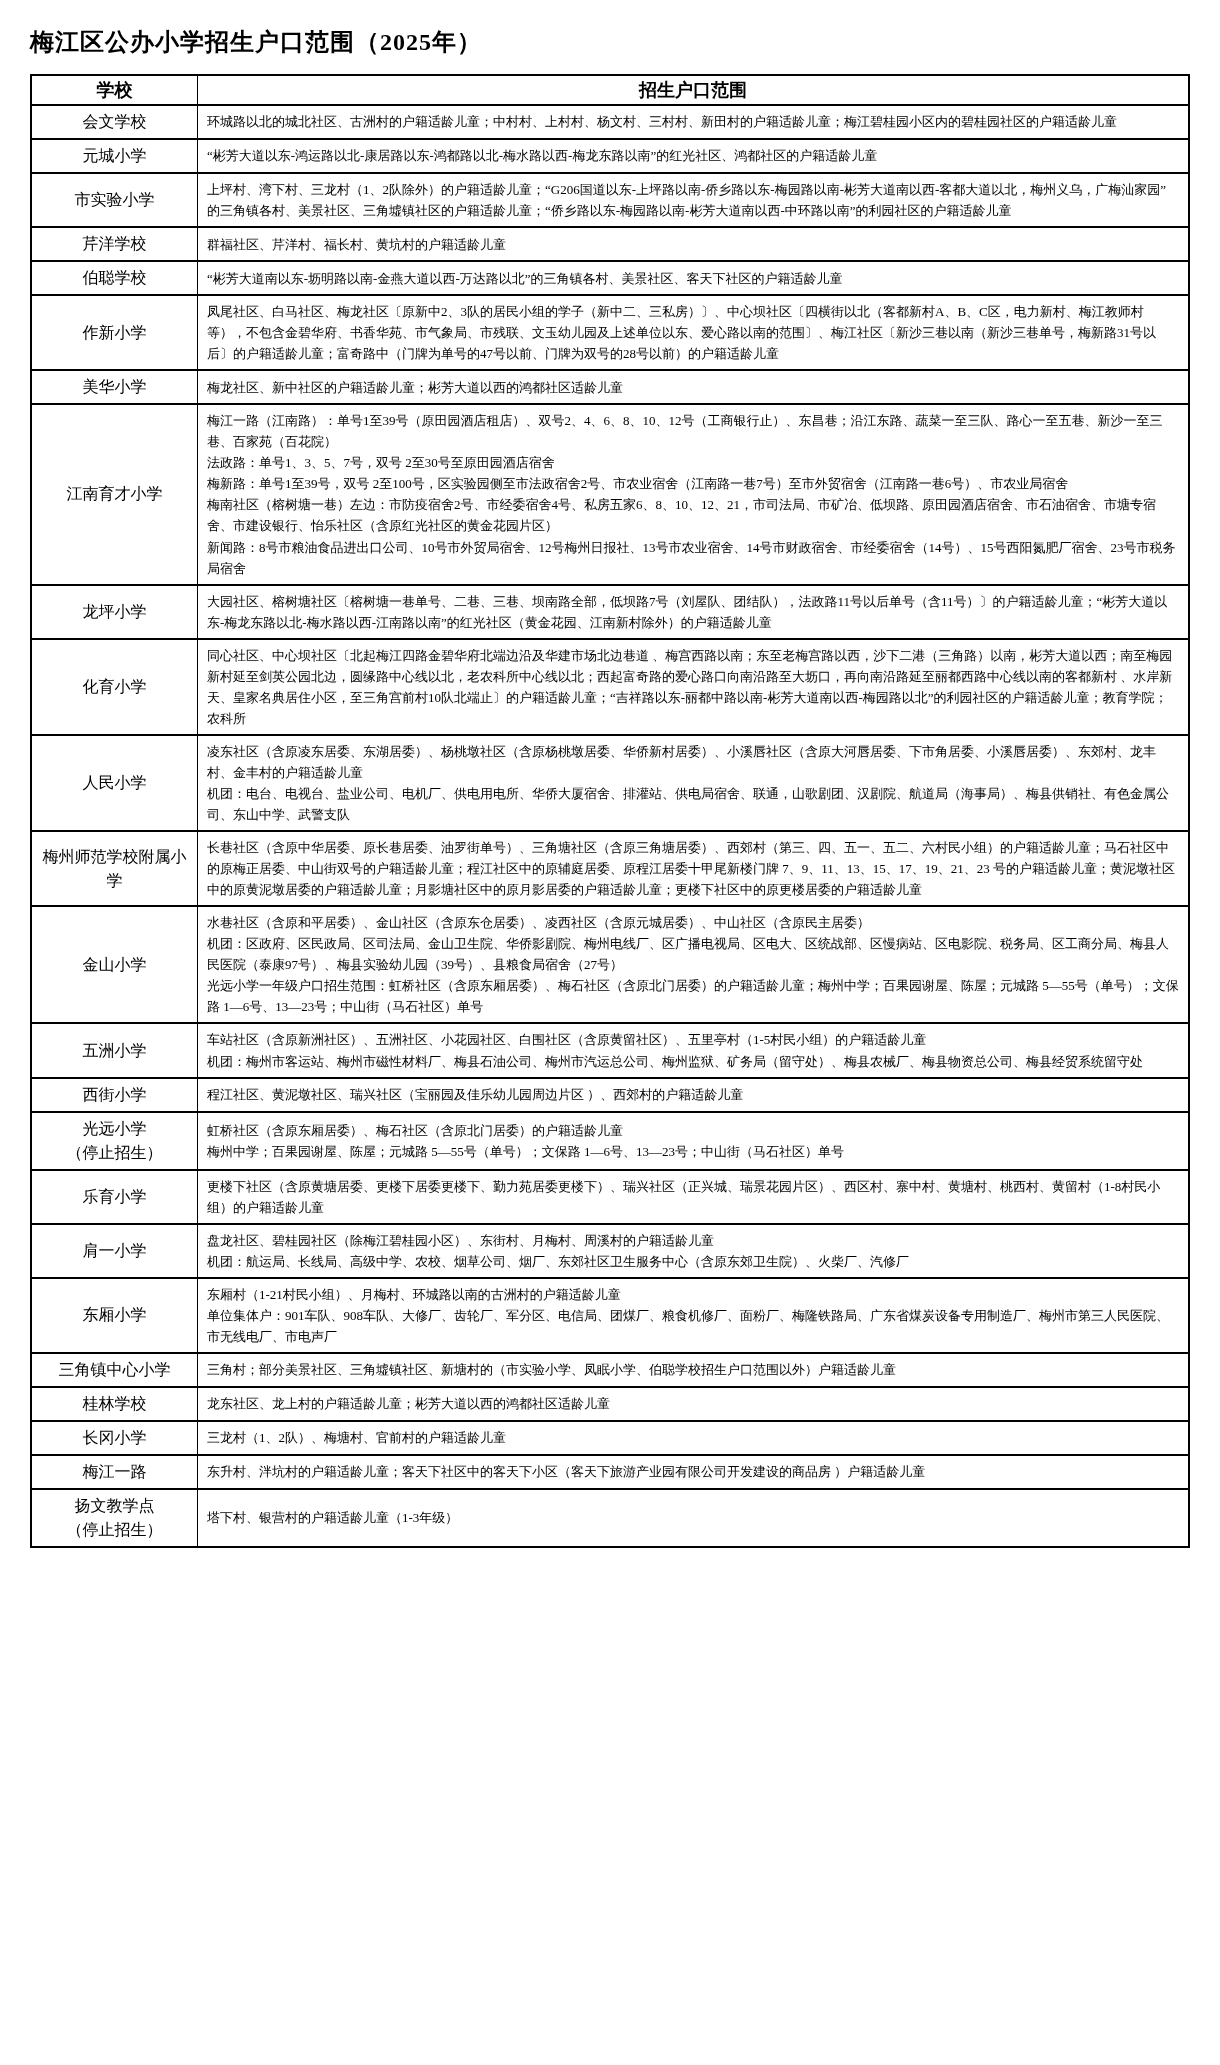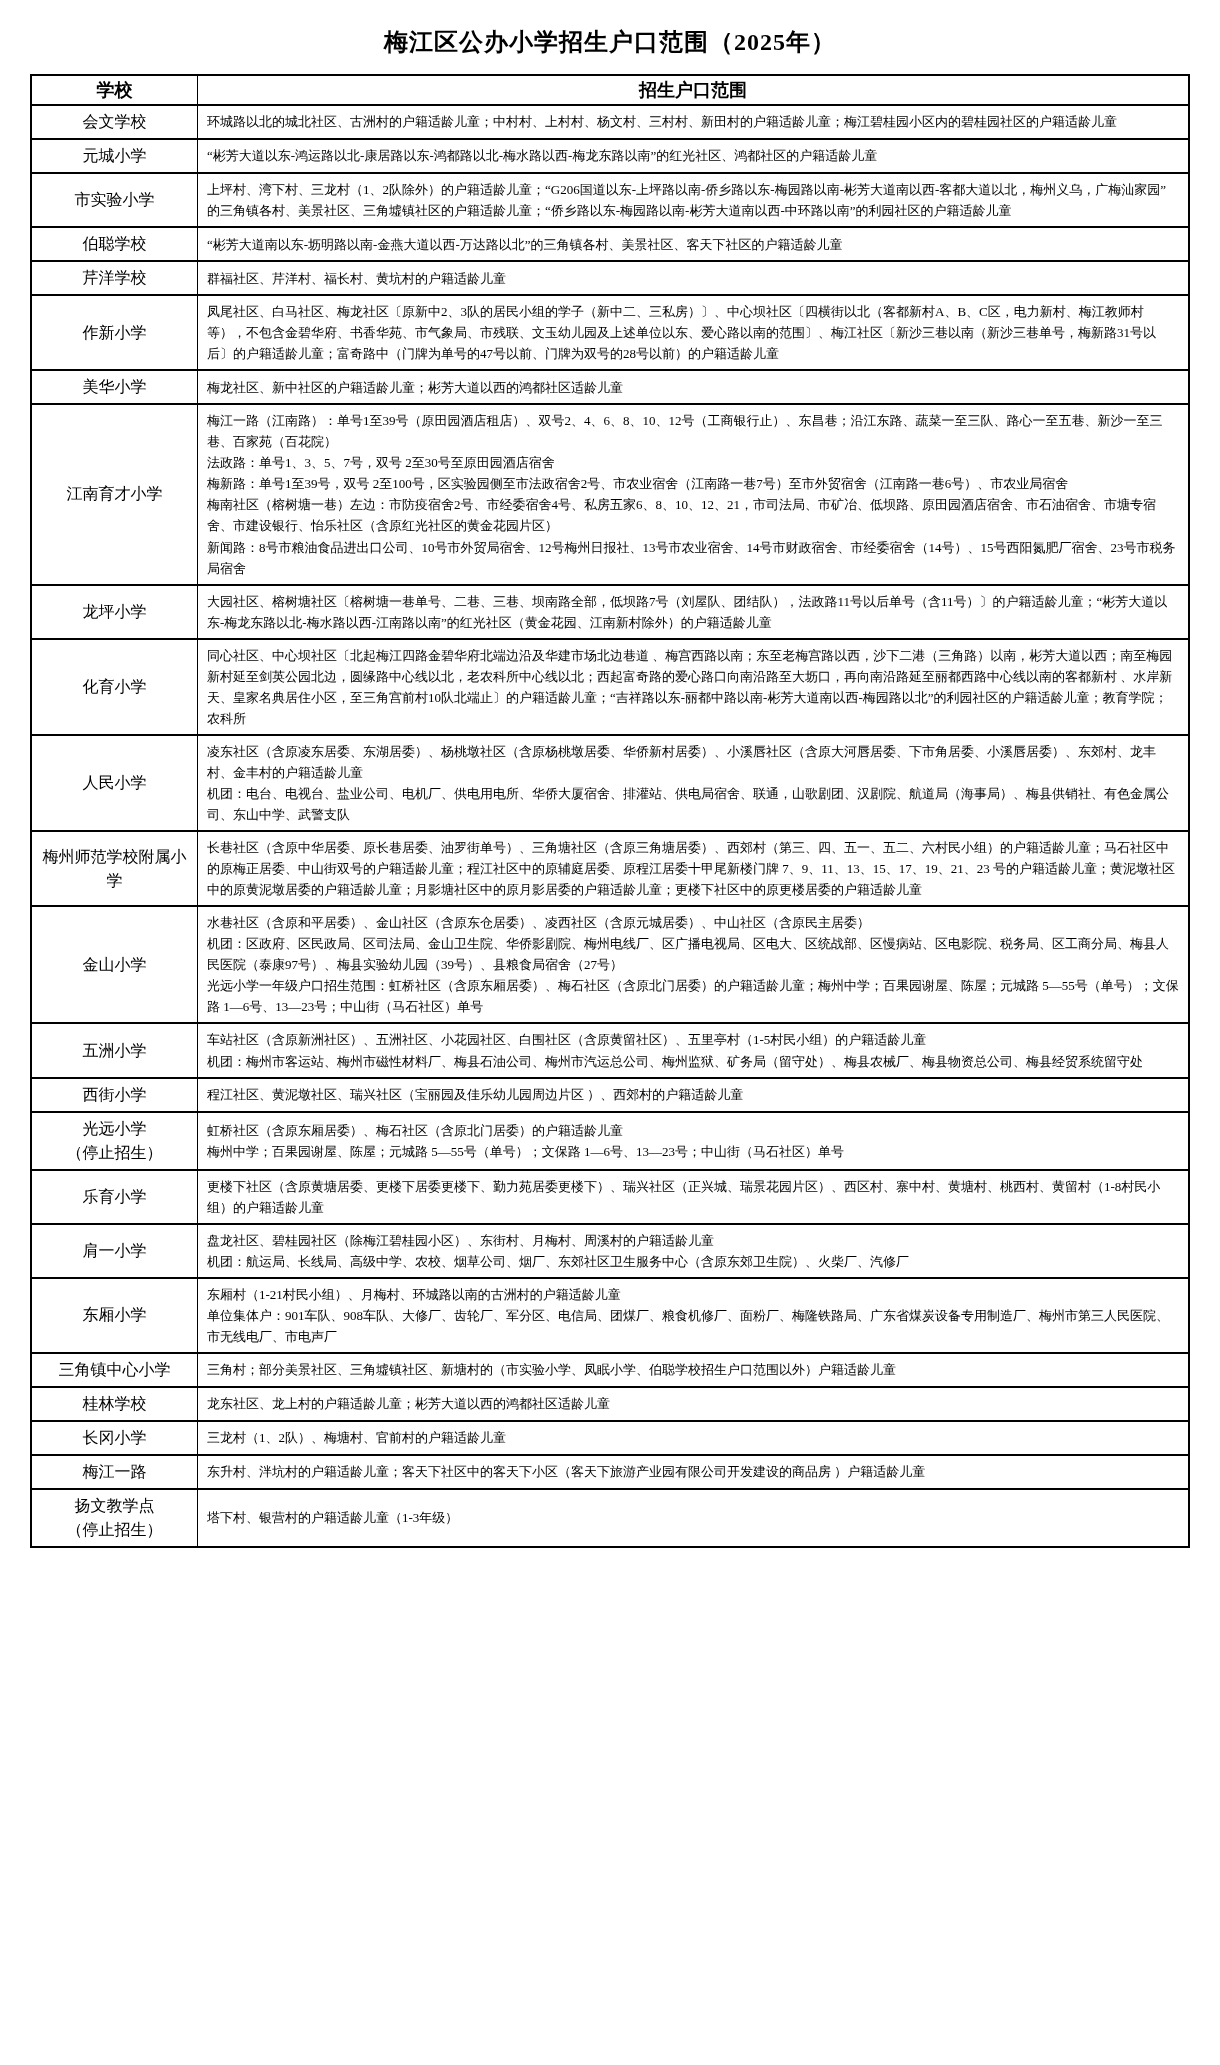--- a/index.html
+++ b/index.html
@@ -4,21 +4,21 @@
 <style>
   html,body{margin:0;padding:0;background:#ffffff;}
   body{
     width:1220px;min-height:2065px;position:relative;
     font-family:"Liberation Serif","DejaVu Serif",serif;
     color:#000;
     -webkit-font-smoothing:antialiased;
   }
   .page{padding:18px 30px 20px 30px;position:relative;}
   .doc-title{
-    text-align:center;font-size:24px;font-weight:bold;
+    text-align:left;font-size:24px;font-weight:bold;
     letter-spacing:1px;margin:8px 0 16px 0;
   }
   table.range-table{
     width:1160px;border-collapse:collapse;table-layout:fixed;
     border:2px solid #000;
   }
   table.range-table th, table.range-table td{
     border-top:2px solid #000;border-bottom:2px solid #000;
     border-left:1px solid #000;border-right:1px solid #000;
     vertical-align:middle;
@@ -67,32 +67,32 @@
         <tr>
           <td class="school-cell">
             <div>市实验小学</div>
           </td>
           <td class="scope-cell">
             <div>上坪村、湾下村、三龙村（1、2队除外）的户籍适龄儿童；“G206国道以东-上坪路以南-侨乡路以东-梅园路以南-彬芳大道南以西-客都大道以北，梅州义乌，广梅汕家园”的三角镇各村、美景社区、三角墟镇社区的户籍适龄儿童；“侨乡路以东-梅园路以南-彬芳大道南以西-中环路以南”的利园社区的户籍适龄儿童</div>
           </td>
         </tr>
         <tr>
           <td class="school-cell">
+            <div>芹洋学校</div>
+          </td>
+          <td class="scope-cell">
+            <div>群福社区、芹洋村、福长村、黄坑村的户籍适龄儿童</div>
+          </td>
+        </tr>
+        <tr>
+          <td class="school-cell">
             <div>伯聪学校</div>
           </td>
           <td class="scope-cell">
             <div>“彬芳大道南以东-坜明路以南-金燕大道以西-万达路以北”的三角镇各村、美景社区、客天下社区的户籍适龄儿童</div>
-          </td>
-        </tr>
-        <tr>
-          <td class="school-cell">
-            <div>芹洋学校</div>
-          </td>
-          <td class="scope-cell">
-            <div>群福社区、芹洋村、福长村、黄坑村的户籍适龄儿童</div>
           </td>
         </tr>
         <tr>
           <td class="school-cell">
             <div>作新小学</div>
           </td>
           <td class="scope-cell">
             <div>凤尾社区、白马社区、梅龙社区〔原新中2、3队的居民小组的学子（新中二、三私房）〕、中心坝社区〔四横街以北（客都新村A、B、C区，电力新村、梅江教师村等），不包含金碧华府、书香华苑、市气象局、市残联、文玉幼儿园及上述单位以东、爱心路以南的范围〕、梅江社区〔新沙三巷以南（新沙三巷单号，梅新路31号以后〕的户籍适龄儿童；富奇路中（门牌为单号的47号以前、门牌为双号的28号以前）的户籍适龄儿童</div>
           </td>
         </tr>

